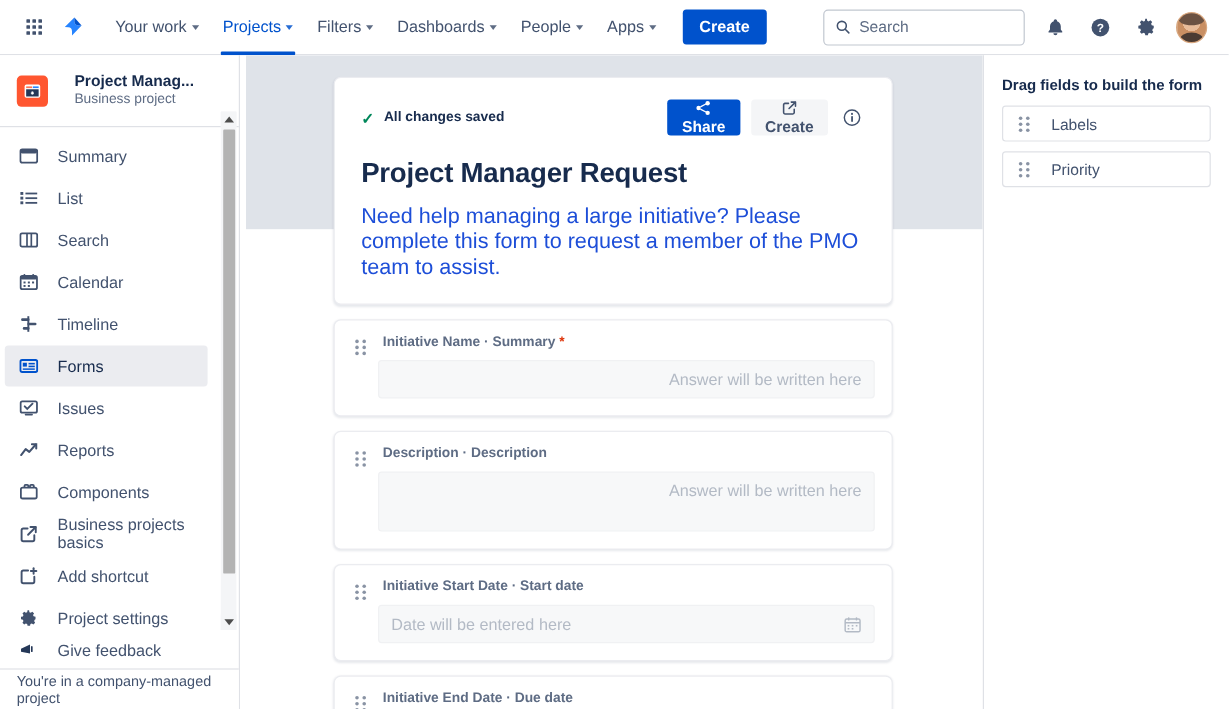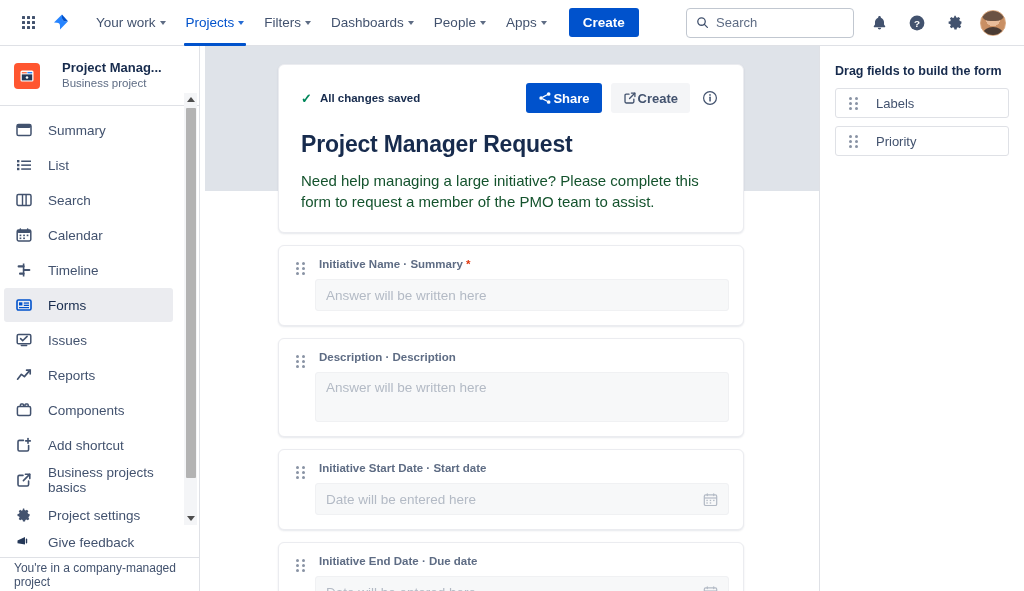--- a/index.html
+++ b/index.html
@@ -124,41 +124,42 @@
   .card.header { padding: 18px 22px 20px 22px; }
   .hdr-top { display:flex; align-items:center; }
   .saved { display:flex; align-items:center; gap: 8px; font-size: 11.5px; font-weight: 700; color:#172b4d; }
   .check { color:#00875a; font-size: 13px; line-height: 1; }
   .hdr-actions { margin-left:auto; display:flex; align-items:center; gap: 9px; }
   .btn {
     display:flex; align-items:center; gap: 1px;
     height: 30px; padding: 0 12px; border-radius: 3px;
     font-size: 13px; font-weight: 600; cursor: pointer; border: none; white-space:nowrap;
     font-family: "Liberation Sans", sans-serif;
+    flex-direction: column;
   }
   .btn.primary { background:#0052cc; color:#fff; }
   .btn.subtle { background:#f4f5f7; color:#42526e; }
   .info-ico { width: 22px; height: 22px; display:flex; align-items:center; justify-content:center; cursor:pointer; }
   .form-title { font-size: 23px; font-weight: 700; color:#172b4d; margin-top: 18px; letter-spacing:-0.2px; }
-  .form-desc { font-size: 15px; color:#14532d; line-height: 21px; margin-top: 12px; }
+  .form-desc { font-size: 18px; color:#1d4ed8; line-height: 21px; margin-top: 12px; }
 
   .card.field { padding: 12px 14px 14px 14px; display:flex; gap: 8px; }
   .drag {
     flex: 0 0 14px; width:14px; padding-top: 4px;
     display:grid; grid-template-columns: repeat(2, 3px); grid-template-rows: repeat(3, 3px);
     gap: 2px 3px; cursor: grab; justify-content:center; align-content:start;
   }
   .drag i { display:block; width:3px; height:3px; background:#8993a4; border-radius:50%; }
   .fieldbody { flex: 1 1 auto; min-width:0; }
   .flabel { font-size: 11.5px; font-weight: 700; color:#5e6c84; padding-left: 4px; }
   .req { color:#de350b; font-weight:700; }
   .answer {
     margin-top: 9px; background:#f7f8f9; border: 1px solid #f0f1f3; border-radius: 3px;
     height: 32px; display:flex; align-items:center; padding: 0 10px;
-    font-size: 13.5px; color:#b3bac5;
+    font-size: 13.5px; color:#b3bac5;justify-content:flex-end;
   }
   .answer.tall { height: 50px; align-items:flex-start; padding-top: 7px; }
   .answer.withicon { justify-content: space-between; }
 
   
   .rightpanel {
     position:absolute; top:46px; left: 819px; width: 205px; height: 545px;
     background:#fff; border-left: 1px solid #dfe1e6; padding: 18px 15px 0 15px;
   }
   .rp-title { font-size: 12.5px; font-weight: 700; color:#172b4d; margin-bottom: 10px; }
@@ -371,36 +372,36 @@
               <rect x="1.4" y="4.4" width="13.2" height="9" rx="1.5" fill="none" stroke="#42526e" stroke-width="1.5"></rect>
               <path d="M4.4 4.4 V2.9 a.9.9 0 0 1 .9-.9 h1.4 a.9.9 0 0 1 .9.9 V4.4" fill="none" stroke="#42526e" stroke-width="1.5"></path>
               <path d="M9 4.4 V2.9 a.9.9 0 0 1 .9-.9 h1.4 a.9.9 0 0 1 .9.9 V4.4" fill="none" stroke="#42526e" stroke-width="1.5"></path>
             </svg>
         </span>
         <span>Components</span>
       </div>
       <div class="navrow">
         <span class="ico">
           <svg width="16" height="16" viewBox="0 0 16 16">
+              <path d="M12.6 9 v3.6 a1.4 1.4 0 0 1-1.4 1.4 H3.4 A1.4 1.4 0 0 1 2 12.6 V4.8 a1.4 1.4 0 0 1 1.4-1.4 H7" fill="none" stroke="#42526e" stroke-width="1.6" stroke-linecap="round"></path>
+              <path d="M9.4 2.2 h4.4 v4.4" fill="none" stroke="#42526e" stroke-width="1.6" stroke-linecap="round" stroke-linejoin="round"></path>
+              <line x1="7.4" y1="8.6" x2="13.6" y2="2.4" stroke="#42526e" stroke-width="1.6" stroke-linecap="round"></line>
+            </svg>
+        </span>
+        <span>Business projects basics</span>
+      </div>
+      <div class="navrow">
+        <span class="ico">
+          <svg width="16" height="16" viewBox="0 0 16 16">
               <path d="M12.6 8.6 v4 a1.4 1.4 0 0 1-1.4 1.4 H3.4 A1.4 1.4 0 0 1 2 12.6 V4.8 a1.4 1.4 0 0 1 1.4-1.4 h4" fill="none" stroke="#42526e" stroke-width="1.6" stroke-linecap="round"></path>
               <line x1="12" y1="1.6" x2="12" y2="6.2" stroke="#42526e" stroke-width="1.6" stroke-linecap="round"></line>
               <line x1="9.7" y1="3.9" x2="14.3" y2="3.9" stroke="#42526e" stroke-width="1.6" stroke-linecap="round"></line>
             </svg>
         </span>
         <span>Add shortcut</span>
-      </div>
-      <div class="navrow">
-        <span class="ico">
-          <svg width="16" height="16" viewBox="0 0 16 16">
-              <path d="M12.6 9 v3.6 a1.4 1.4 0 0 1-1.4 1.4 H3.4 A1.4 1.4 0 0 1 2 12.6 V4.8 a1.4 1.4 0 0 1 1.4-1.4 H7" fill="none" stroke="#42526e" stroke-width="1.6" stroke-linecap="round"></path>
-              <path d="M9.4 2.2 h4.4 v4.4" fill="none" stroke="#42526e" stroke-width="1.6" stroke-linecap="round" stroke-linejoin="round"></path>
-              <line x1="7.4" y1="8.6" x2="13.6" y2="2.4" stroke="#42526e" stroke-width="1.6" stroke-linecap="round"></line>
-            </svg>
-        </span>
-        <span>Business projects basics</span>
       </div>
       <div class="navrow">
         <span class="ico">
           <svg width="16" height="16" viewBox="0 0 20 20">
               <path d="M10 6.3a3.7 3.7 0 1 0 0 7.4 3.7 3.7 0 0 0 0-7.4zm0 5.5a1.8 1.8 0 1 1 0-3.6 1.8 1.8 0 0 1 0 3.6z" fill="#42526e"></path>
               <path d="M17 11.3v-2.6l-2-.4a5.4 5.4 0 0 0-.6-1.4l1.1-1.7-1.8-1.8-1.7 1.1c-.4-.3-.9-.5-1.4-.6L10.3 2H8.7l-.4 2c-.5.1-1 .3-1.4.6L5.2 3.5 3.4 5.3l1.1 1.7c-.3.4-.5.9-.6 1.4l-2 .4v2.6l2 .4c.1.5.3 1 .6 1.4l-1.1 1.7 1.8 1.8 1.7-1.1c.4.3.9.5 1.4.6l.4 2h2.6l.4-2c.5-.1 1-.3 1.4-.6l1.7 1.1 1.8-1.8-1.1-1.7c.3-.4.5-.9.6-1.4z" fill="#42526e"></path>
             </svg>
         </span>
         <span>Project settings</span>
       </div>

